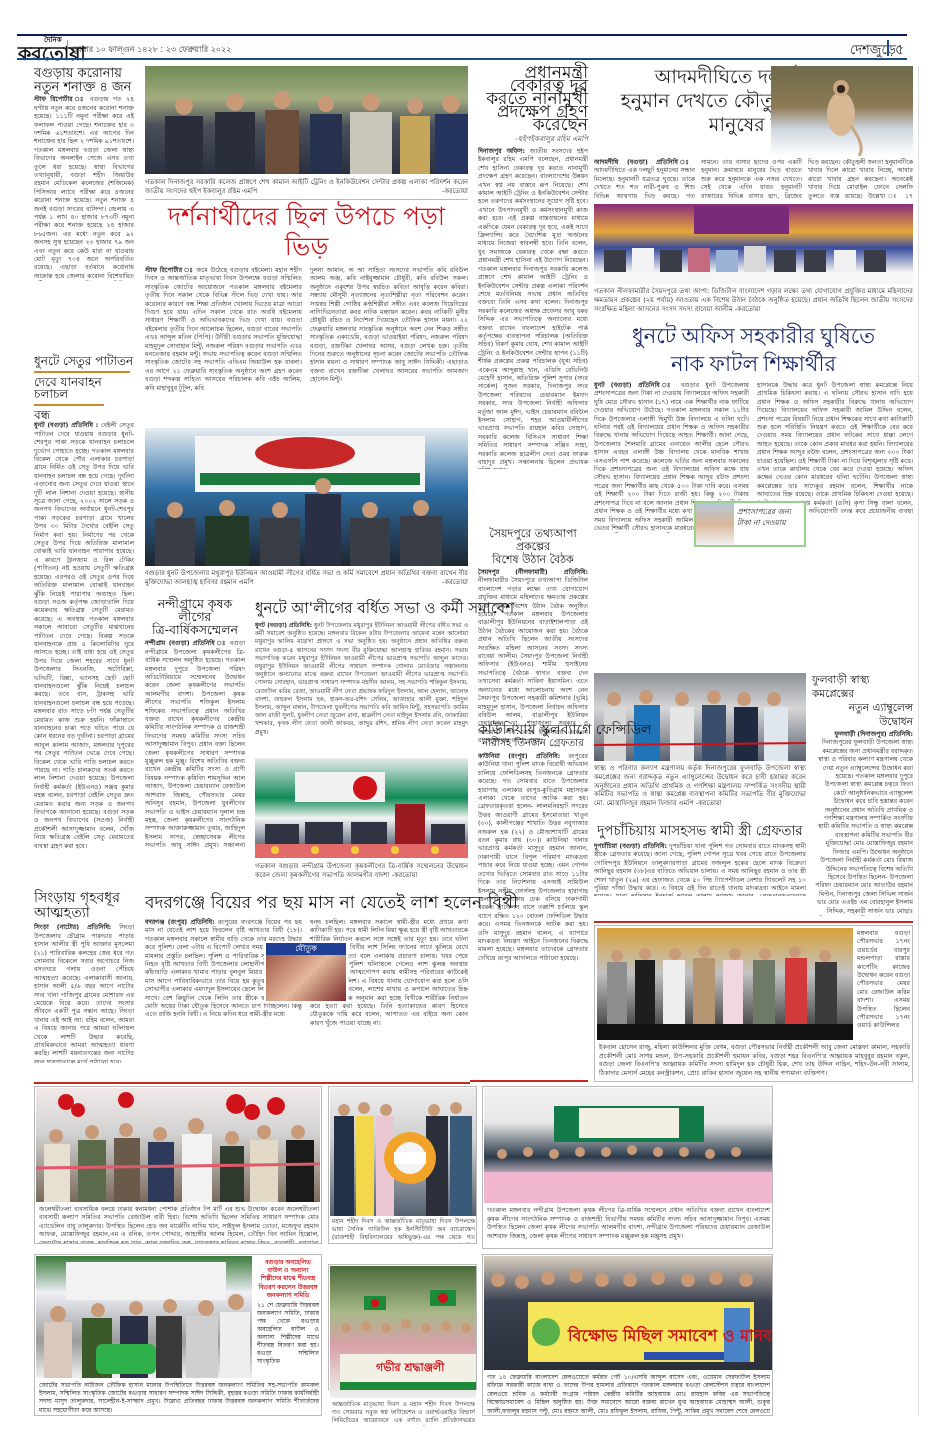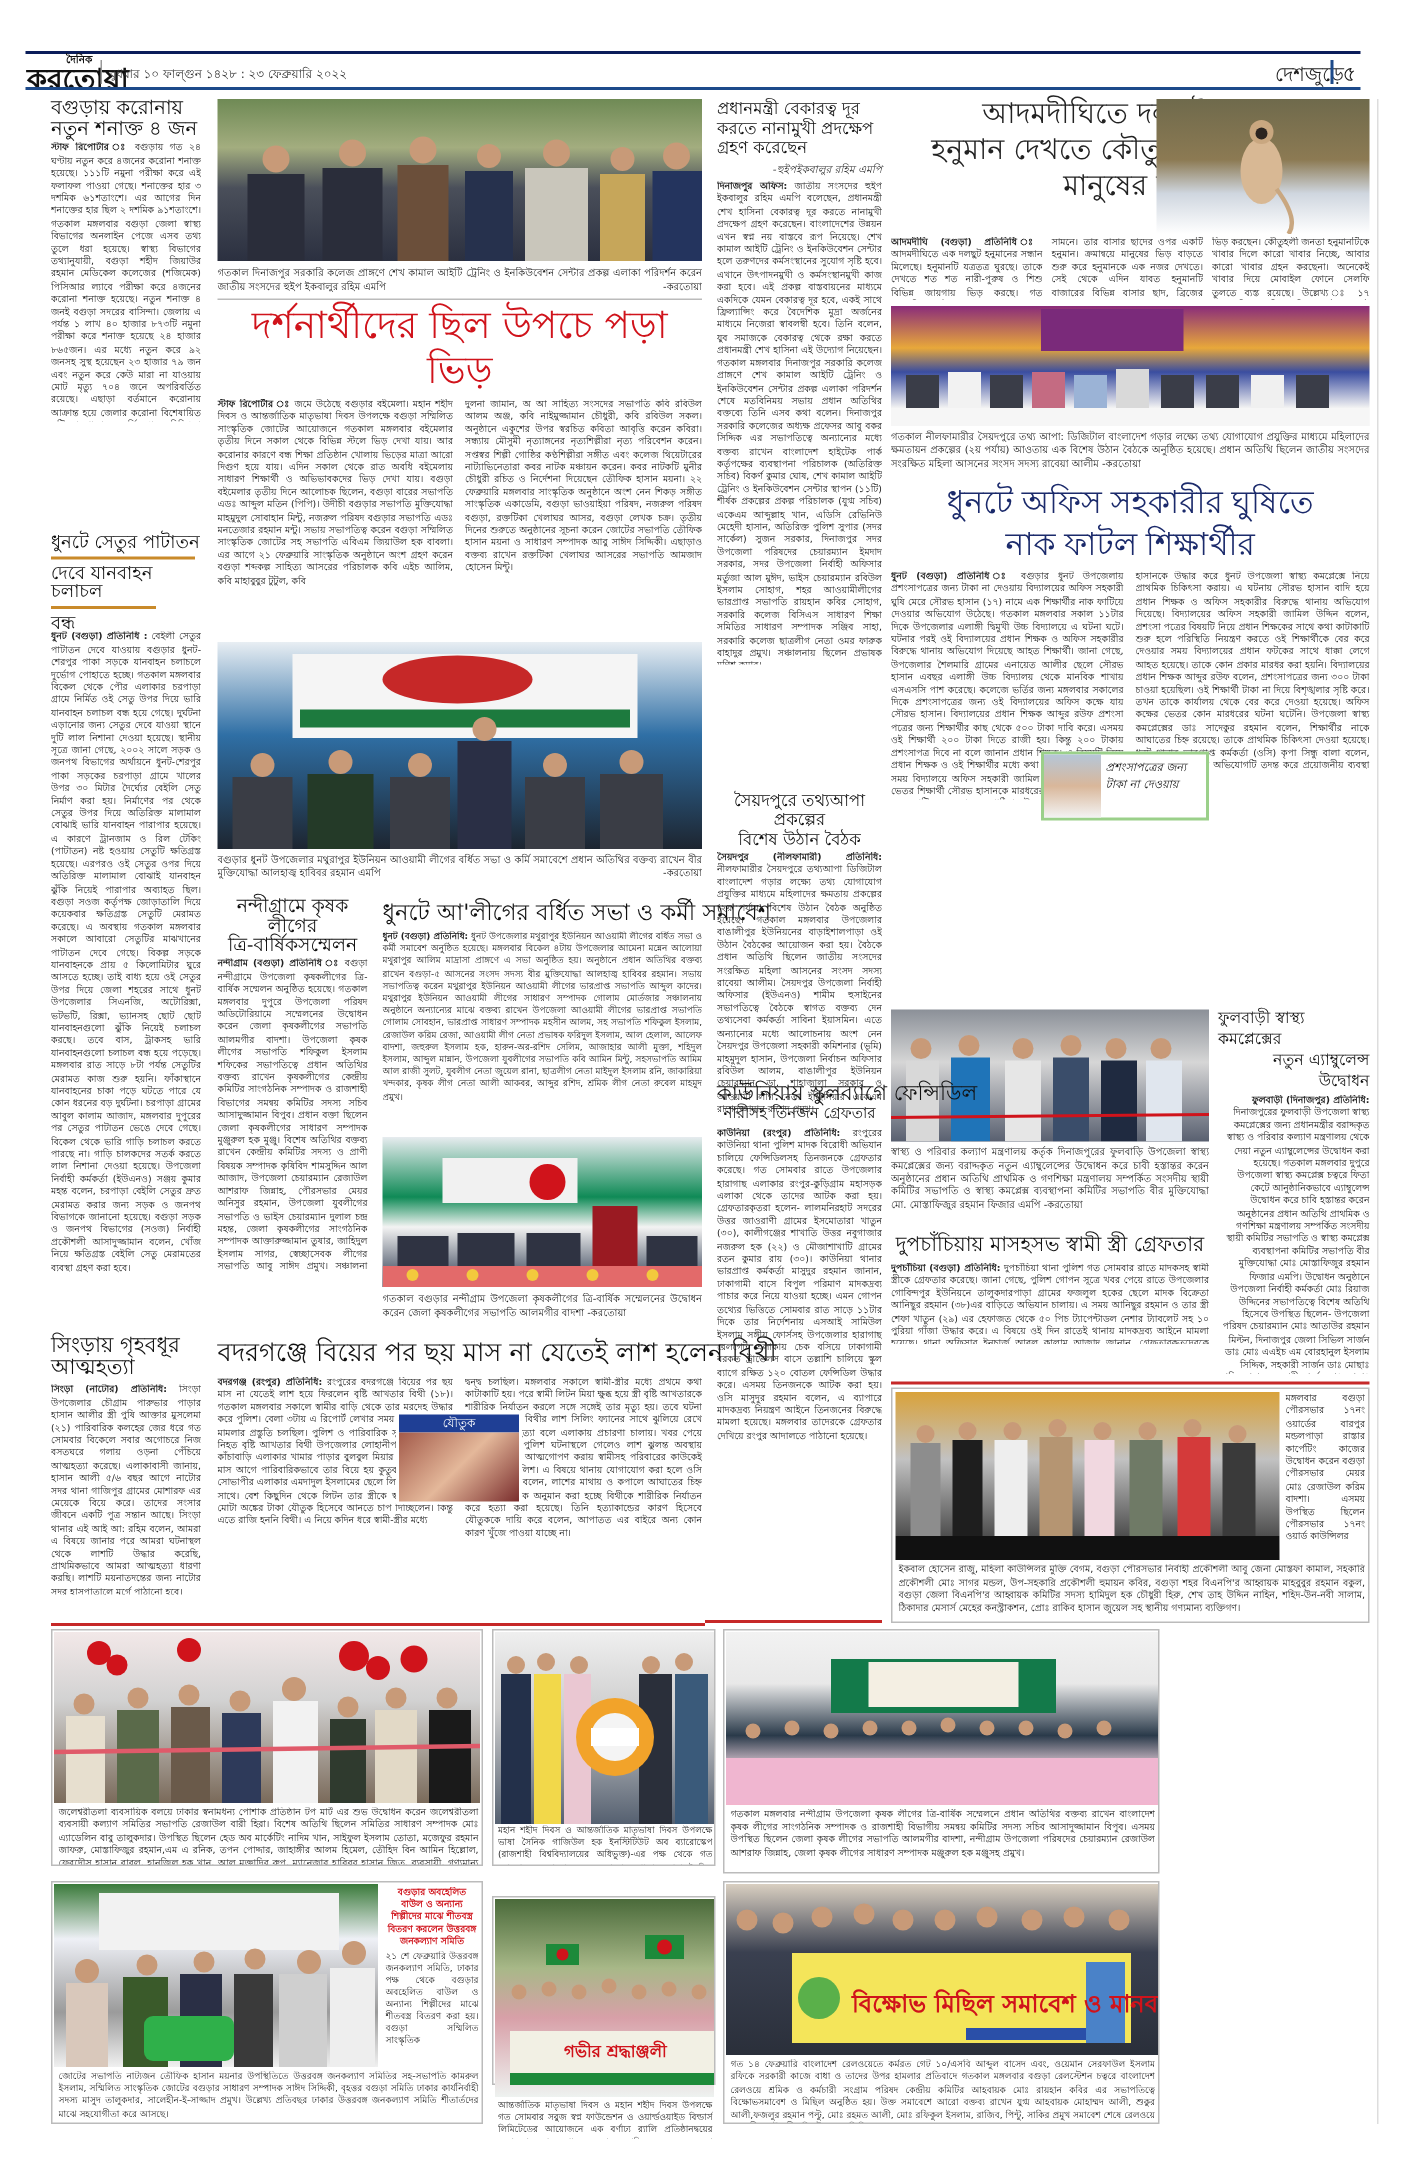--- a/index.html
+++ b/index.html
@@ -18,21 +18,21 @@
   .hl{font-family:"DejaVu Serif",serif;line-height:1.05;color:#111}
   .body-text{font-size:6.2px;line-height:8.4px;color:#222;text-align:justify;overflow:hidden}
   .body-text b{font-weight:bold}
   .caption{font-size:6.6px;line-height:8.8px;color:#222;text-align:justify;overflow:hidden}
   .photo{overflow:hidden}
   .rule{height:1px;background:#bbb}
   .red-rule{height:2px;background:#c62828}
   .gold-rule{height:2px;background:#c98a2a}
   .boxed{border:1px solid #bbb}
   .red-hl{color:#d0131b;font-family:"DejaVu Serif",serif}
-  .blue-hl{color:#1b2a6b;font-family:Liberation Sans, sans-serif}
+  .blue-hl{color:#1b2a6b;font-family:Liberation Serif, serif}
 </style>
 </head>
 <body>
 
 <div class="abs mast-top"></div>
 <div class="abs logo">
   <small>দৈনিক</small>
   <span>করতোয়া</span>
 </div>
 <div class="abs mast-sep"></div>
@@ -160,21 +160,21 @@
     <div class="body-text" style="width:157px;height:146px"><b>বদরগঞ্জ (রংপুর) প্রতিনিধি:</b> <span>রংপুরের বদরগঞ্জে বিয়ের পর ছয় মাস না যেতেই লাশ হয়ে ফিরলেন বৃষ্টি আখতার বিথী (১৮)। গতকাল মঙ্গলবার সকালে স্বামীর বাড়ি থেকে তার মরদেহ উদ্ধার করে পুলিশ। বেলা ৩টায় এ রিপোর্ট লেখার সময় বদরগঞ্জ থানায় মামলার প্রস্তুতি চলছিল। পুলিশ ও পারিবারিক সূত্রে জানা যায়, নিহত বৃষ্টি আখতার বিথী উপজেলার লোহানীপাড়া ইউনিয়নের কাঁচাবাড়ি এলাকার খামার পাড়ার বুলবুল মিয়ার মেয়ে। মাত্র ছয় মাস আগে পারিবারিকভাবে তার বিয়ে হয় কুতুবপুর ইউনিয়নের সোভাপীর এলাকার এমদাদুল ইসলামের ছেলে লিটন মিয়ার (২১) সাথে। বেশ কিছুদিন থেকে লিটন তার স্ত্রীকে স্বশুরবাড়ি থেকে মোটা অঙ্কের টাকা যৌতুক হিসেবে আনতে চাপ দিচ্ছিলেন। কিন্তু এতে রাজি হননি বিথী। এ নিয়ে কদিন ধরে স্বামী-স্ত্রীর মধ্যে</span></div>
     <div class="body-text" style="width:158px;height:146px">দ্বন্দ্ব চলছিল। মঙ্গলবার সকালে স্বামী-স্ত্রীর মধ্যে প্রথমে কথা কাটাকাটি হয়। পরে স্বামী লিটন মিয়া ক্ষুব্ধ হয়ে স্ত্রী বৃষ্টি আখতারকে শারীরিক নির্যাতন করলে সঙ্গে সঙ্গেই তার মৃত্যু হয়। তবে ঘটনা ধামাচাপা দিতে বিথীর লাশ সিলিং ফ্যানের সাথে ঝুলিয়ে রেখে সেটিকে আত্মহত্যা বলে এলাকায় প্রচারণা চালায়। খবর পেয়ে বদরগঞ্জ থানা পুলিশ ঘটনাস্থলে গেলেও লাশ ঝুলন্ত অবস্থায় পায়নি। এছাড়া আত্মগোপণ করায় স্বামীসহ পরিবারের কাউকেই খুঁজে পায়নি পুলিশ। এ বিষয়ে থানায় যোগাযোগ করা হলে ওসি হাবিবুর রহমান বলেন, লাশের মাথায় ও কপালে আঘাতের চিহ্ন রয়েছে। এ থেকে অনুমান করা হচ্ছে বিথীকে শারীরিক নির্যাতন করে হত্যা করা হয়েছে। তিনি হত্যাকান্ডের কারণ হিসেবে যৌতুককে দায়ি করে বলেন, আপাতত এর বাইরে অন্য কোন কারণ খুঁজে পাওয়া যাচ্ছে না।</div>
   </div>
 </div>
 <div class="abs" style="left:264px;top:941px;width:84px;height:62px;background:#fff;padding:2px">
   <div style="background:#1f3f95;color:#fff;font-size:8px;text-align:center;height:12px;line-height:12px;font-family:'DejaVu Serif',serif">যৌতুক</div>
   <div style="height:46px;background:linear-gradient(135deg,#a35a4a,#e4b89a 50%,#7a2d2d)"></div>
 </div>
 
 <div class="abs" style="left:478px;top:66px;width:110px">
-  <div class="hl" style="font-size:11px;line-height:13px;text-align:left">প্রধানমন্ত্রী বেকারত্ব দূর করতে নানামুখী প্রদক্ষেপ গ্রহণ করেছেন</div>
+  <div class="hl" style="font-size:17px;line-height:13px;text-align:right">প্রধানমন্ত্রী বেকারত্ব দূর করতে নানামুখী প্রদক্ষেপ গ্রহণ করেছেন</div>
   <div style="font-size:7px;text-align:right;font-style:italic;color:#333;margin-top:2px">-হুইপইকবালুর রহিম এমপি</div>
   <div class="body-text" style="height:322px;margin-top:2px"><b>দিনাজপুর অফিস:</b> <span>জাতীয় সংসদের হুইপ ইকবালুর রহিম এমপি বলেছেন, প্রধানমন্ত্রী শেখ হাসিনা বেকারত্ব দূর করতে নানামুখী প্রদক্ষেপ গ্রহণ করেছেন। বাংলাদেশের উন্নয়ন এখন স্বপ্ন নয় বাস্তবে রূপ নিয়েছে। শেখ কামাল আইটি ট্রেনিং ও ইনকিউবেশন সেন্টার হলে তরুণদের কর্মসংস্থানের সুযোগ সৃষ্টি হবে। এখানে উৎপাদনমুখী ও কর্মসংস্থানমুখী কাজ করা হবে। এই প্রকল্প বাস্তবায়নের মাধ্যমে একদিকে যেমন বেকারত্ব দূর হবে, একই সাথে ফ্রিল্যান্সিং করে বৈদেশিক মুদ্রা অর্জনের মাধ্যমে নিজেরা স্বাবলম্বী হবে। তিনি বলেন, যুব সমাজকে বেকারত্ব থেকে রক্ষা করতে প্রধানমন্ত্রী শেখ হাসিনা এই উদ্যোগ নিয়েছেন। গতকাল মঙ্গলবার দিনাজপুর সরকারি কলেজ প্রাঙ্গণে শেখ কামাল আইটি ট্রেনিং ও ইনকিউবেশন সেন্টার প্রকল্প এলাকা পরিদর্শন শেষে মতবিনিময় সভায় প্রধান অতিথির বক্তব্যে তিনি এসব কথা বলেন। দিনাজপুর সরকারি কলেজের অধ্যক্ষ প্রফেসর আবু বকর সিদ্দিক এর সভাপতিত্বে অন্যান্যের মধ্যে বক্তব্য রাখেন বাংলাদেশ হাইটেক পার্ক কর্তৃপক্ষের ব্যবস্থাপনা পরিচালক (অতিরিক্ত সচিব) বিকর্ণ কুমার ঘোষ, শেখ কামাল আইটি ট্রেনিং ও ইনকিউবেশন সেন্টার স্থাপন (১১টি) শীর্ষক প্রকল্পের প্রকল্প পরিচালক (যুগ্ম সচিব) একেএম আব্দুল্লাহ খান, এডিসি রেভিনিউ মেহেদী হাসান, অতিরিক্ত পুলিশ সুপার (সদর সার্কেল) সুজন সরকার, দিনাজপুর সদর উপজেলা পরিষদের চেয়ারম্যান ইমদাদ সরকার, সদর উপজেলা নির্বাহী অফিসার মর্তুজা আল মুঈদ, ভাইস চেয়ারম্যান রবিউল ইসলাম সোহাগ, শহর আওয়ামীলীগের ভারপ্রাপ্ত সভাপতি রায়হান কবির সোহাগ, সরকারি কলেজ বিসিএস সাধারণ শিক্ষা সমিতির সাধারণ সম্পাদক সঞ্জিব সাহা, সরকারি কলেজ ছাত্রলীগ নেতা ওমর ফারুক বাহাদুর প্রমুখ। সঞ্চালনায় ছিলেন প্রভাষক মণিশ কুমার।</span></div>
 </div>
 
 <div class="abs" style="left:594px;top:64px;width:210px">
   <div class="hl" style="font-size:19px;line-height:24px;text-align:right;color:#222">আদমদীঘিতে দলছুট</div>
   <div class="hl" style="font-size:19px;line-height:24px;text-align:right;color:#222">হনুমান দেখতে কৌতুহলী</div>
   <div class="hl" style="font-size:19px;line-height:24px;text-align:right;color:#222">মানুষের ভিড়</div>
 </div>
 <div class="abs photo" style="left:771px;top:66px;width:142px;height:90px;background:linear-gradient(180deg,#6f6a4c 0%,#8c7a53 45%,#cfd6df 70%,#ffffff 100%)">

